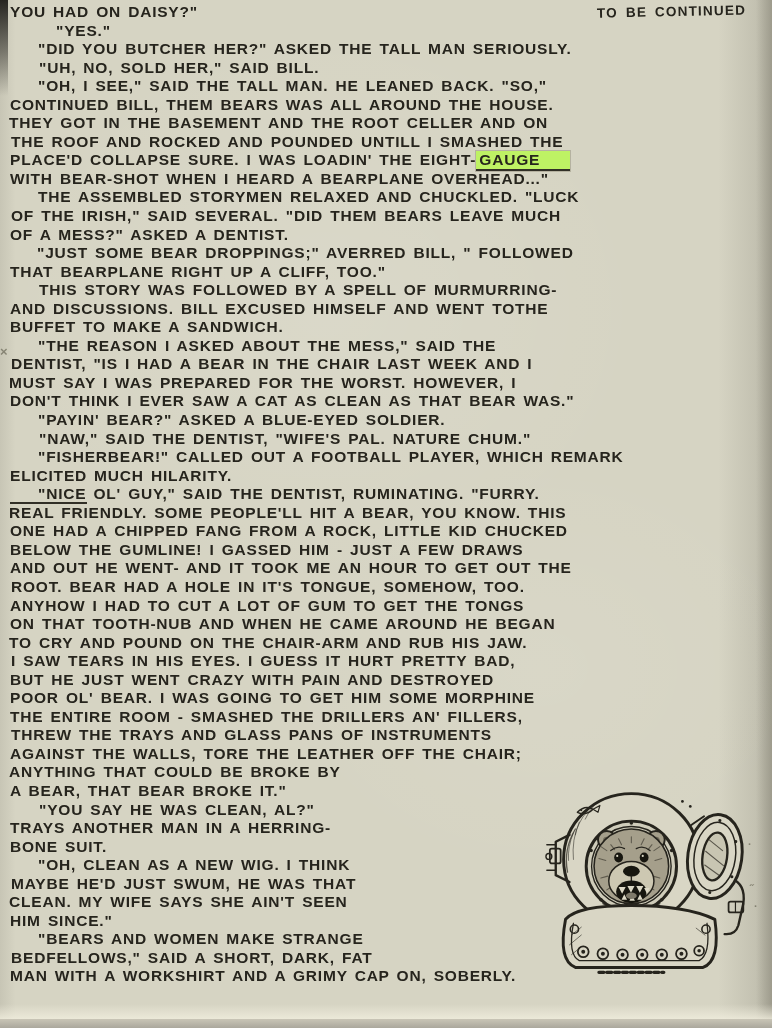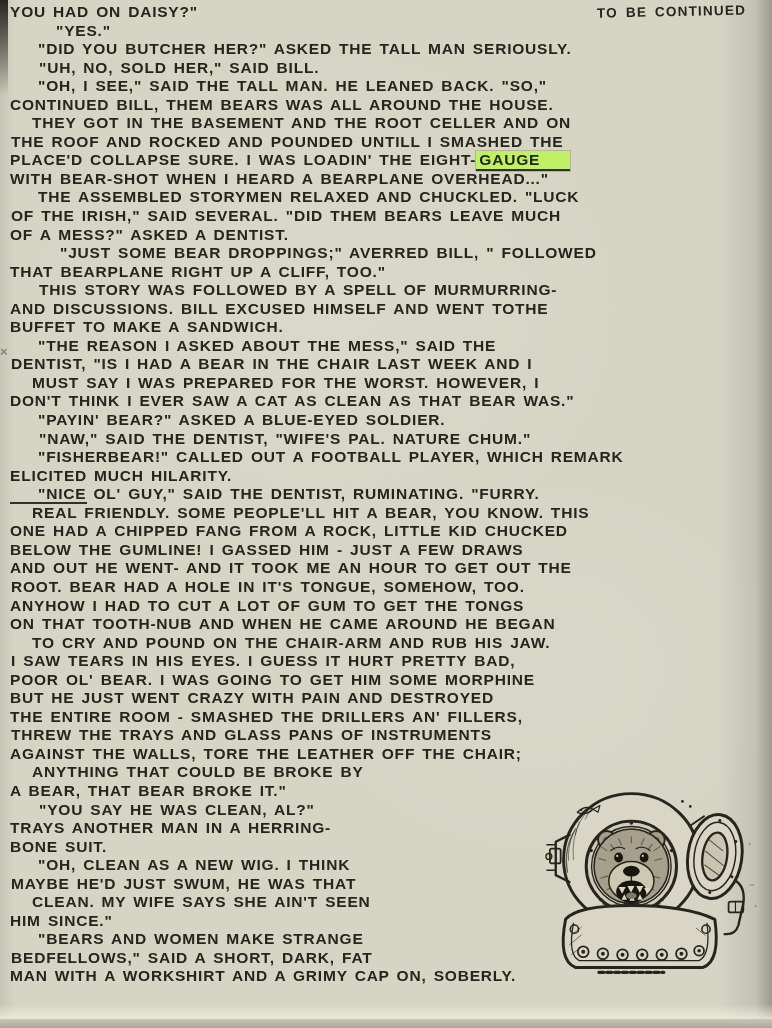--- a/index.html
+++ b/index.html
@@ -35,21 +35,21 @@
   #text-flow{
     position:absolute;left:10px;top:3px;width:756px;
     color:#26241d;
   }
   .line{
     height:18.55px;line-height:18.55px;
     font-size:15.5px;font-weight:700;
     letter-spacing:0.8px;word-spacing:2px;white-space:nowrap;
   }
   .line:nth-child(4n){transform:translateX(1px);}
-  .line:nth-child(7n){transform:translateX(-1px);margin-left:23px;}
+  .line:nth-child(7n){transform:translateX(-1px);}
   .i1{padding-left:28px;}
   .i2{padding-left:46px;}
   .u-patch{
     background:#bef264;
     box-shadow:0 0 0 1px rgba(120,115,95,0.35);
     border-bottom:2.5px solid #312f26;
     padding:0 30px 1px 3px;
   }
   .u-line{
     border-bottom:2.5px solid #312f26;
@@ -105,22 +105,22 @@
     <div class="line i1">"NICE OL' GUY," SAID THE DENTIST, RUMINATING. "FURRY.</div>
     <div class="line">REAL FRIENDLY. SOME PEOPLE'LL HIT A BEAR, YOU KNOW. THIS</div>
     <div class="line">ONE HAD A CHIPPED FANG FROM A ROCK, LITTLE KID CHUCKED</div>
     <div class="line">BELOW THE GUMLINE! I GASSED HIM - JUST A FEW DRAWS</div>
     <div class="line">AND OUT HE WENT- AND IT TOOK ME AN HOUR TO GET OUT THE</div>
     <div class="line">ROOT. BEAR HAD A HOLE IN IT'S TONGUE, SOMEHOW, TOO.</div>
     <div class="line">ANYHOW I HAD TO CUT A LOT OF GUM TO GET THE TONGS</div>
     <div class="line">ON THAT TOOTH-NUB AND WHEN HE CAME AROUND HE BEGAN</div>
     <div class="line">TO CRY AND POUND ON THE CHAIR-ARM AND RUB HIS JAW.</div>
     <div class="line">I SAW TEARS IN HIS EYES. I GUESS IT HURT PRETTY BAD,</div>
+    <div class="line">BUT HE JUST WENT CRAZY WITH PAIN AND DESTROYED</div>
     <div class="line">POOR OL' BEAR. I WAS GOING TO GET HIM SOME MORPHINE</div>
-    <div class="line">BUT HE JUST WENT CRAZY WITH PAIN AND DESTROYED</div>
     <div class="line">THE ENTIRE ROOM - SMASHED THE DRILLERS AN' FILLERS,</div>
     <div class="line">THREW THE TRAYS AND GLASS PANS OF INSTRUMENTS</div>
     <div class="line">AGAINST THE WALLS, TORE THE LEATHER OFF THE CHAIR;</div>
     <div class="line">ANYTHING THAT COULD BE BROKE BY</div>
     <div class="line">A BEAR, THAT BEAR BROKE IT."</div>
     <div class="line i1">"YOU SAY HE WAS CLEAN, AL?"</div>
     <div class="line">TRAYS ANOTHER MAN IN A HERRING-</div>
     <div class="line">BONE SUIT.</div>
     <div class="line i1">"OH, CLEAN AS A NEW WIG. I THINK</div>
     <div class="line">MAYBE HE'D JUST SWUM, HE WAS THAT</div>

